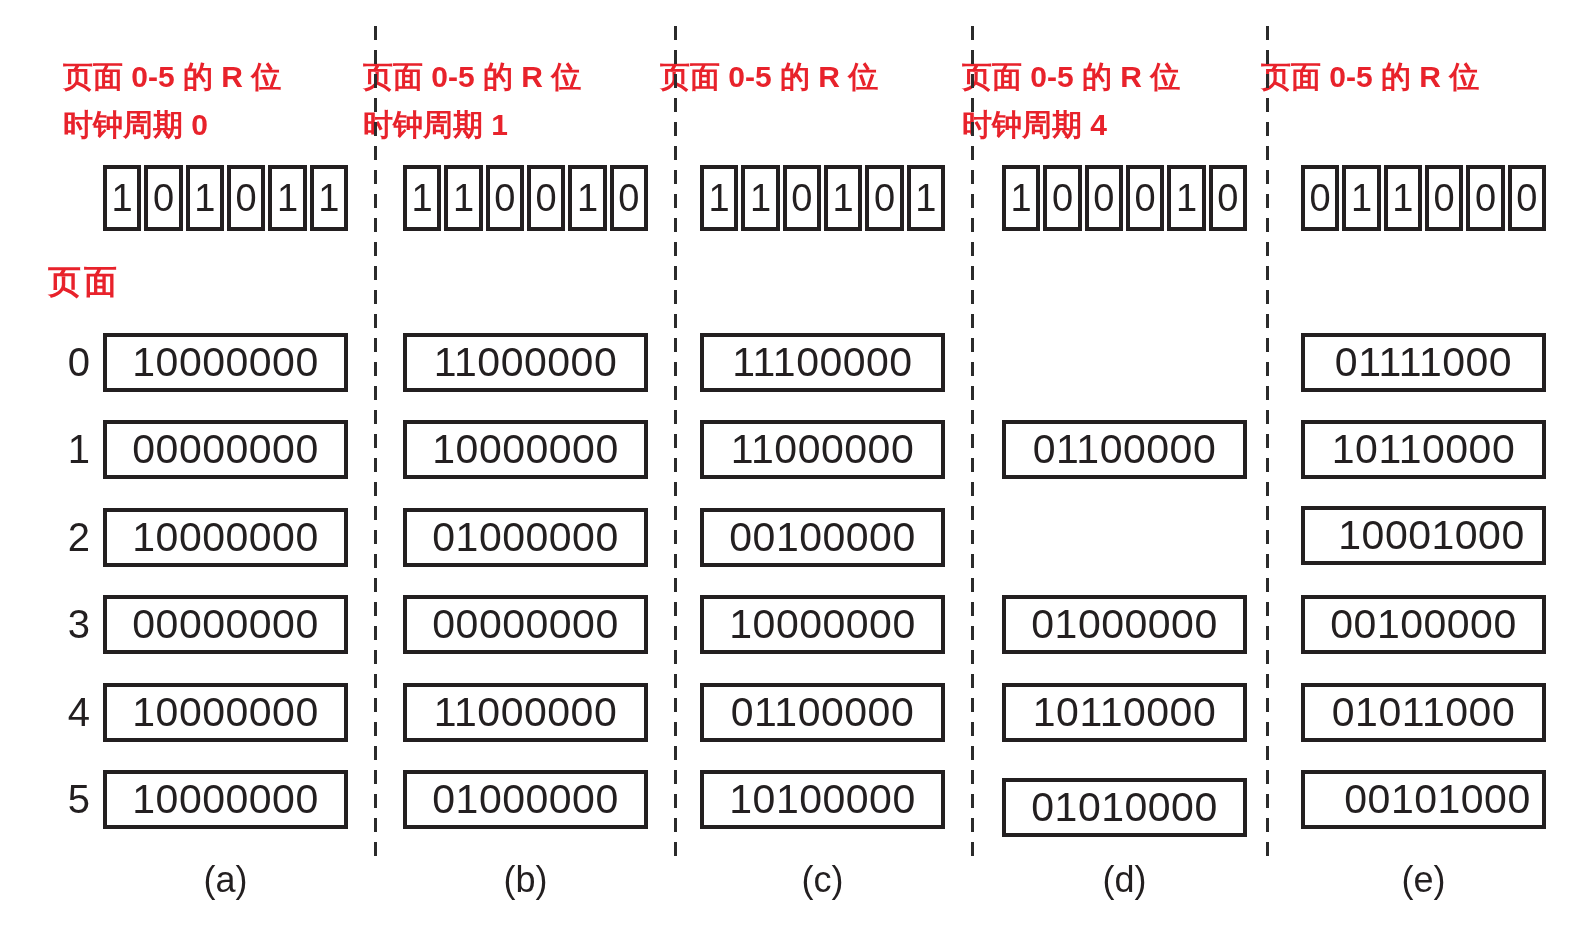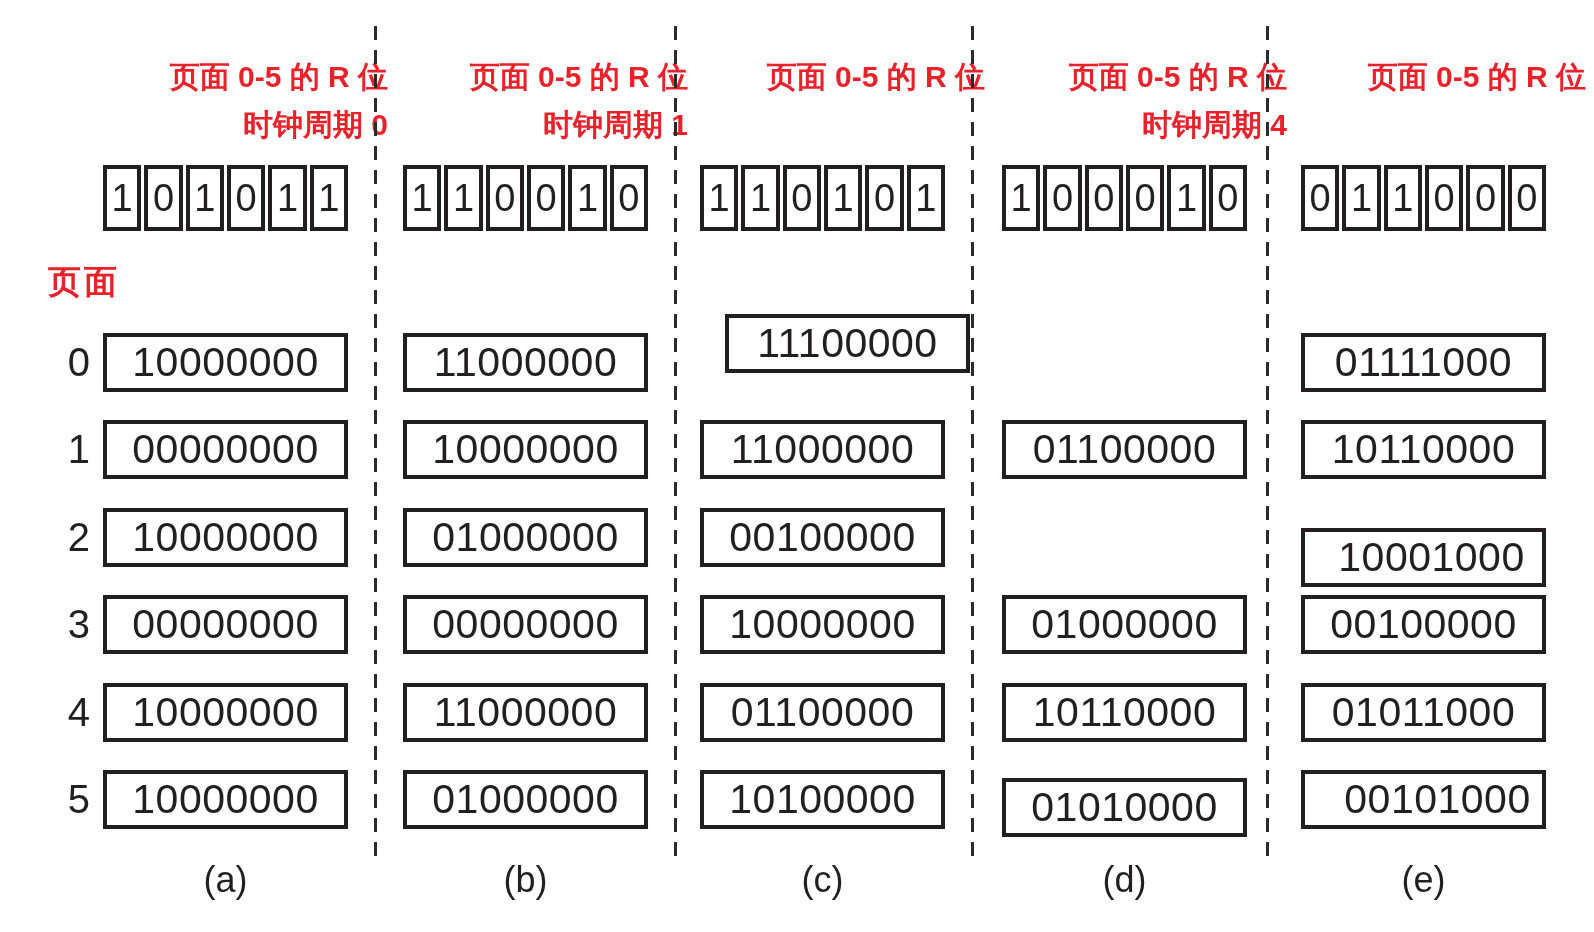--- a/index.html
+++ b/index.html
@@ -8,21 +8,21 @@
   }
   html,body{margin:0;padding:0;background:#ffffff;}
   body{
     width:1594px;height:932px;position:relative;overflow:hidden;
     font-family:"Liberation Sans", sans-serif;color:var(--ink);
   }
   .stage{position:absolute;inset:0;}
   .col{position:absolute;top:0;width:245px;height:932px;}
   .col-title{
     position:absolute;top:53px;left:-40px;right:-40px;
-    text-align:right;color:var(--red);font-weight:bold;
+    text-align:left;color:var(--red);font-weight:bold;
     font-size:30px;line-height:48px;white-space:nowrap;
   }
   .rbit-row{
     position:absolute;top:165px;left:0;right:0;height:66px;
     display:flex;gap:3px;
   }
   .rbit-cell{
     flex:1;border:4px solid var(--ink);background:#fff;
     display:flex;align-items:center;justify-content:center;
     font-size:38px;box-sizing:border-box;
@@ -112,21 +112,21 @@
           <div>页面 0-5 的 R 位</div>
         </div>
         <div class="rbit-row">
           <div class="rbit-cell">1</div>
           <div class="rbit-cell">1</div>
           <div class="rbit-cell">0</div>
           <div class="rbit-cell">1</div>
           <div class="rbit-cell">0</div>
           <div class="rbit-cell">1</div>
         </div>
-        <div class="counter-box" style="top: 314px; margin-left: 25px;">11100000</div>
+        <div class="counter-box" style="top: 333px;">11100000</div>
         <div class="counter-box" style="top: 420px;">11000000</div>
         <div class="counter-box" style="top: 508px;">00100000</div>
         <div class="counter-box" style="top: 595px;">10000000</div>
         <div class="counter-box" style="top: 683px;">01100000</div>
         <div class="counter-box" style="top: 770px;">10100000</div>
         <div class="col-caption">(c)</div>
       </div>
       <div class="col" style="left: 1002px;">
         <div class="col-title">
           <div>页面 0-5 的 R 位</div>
@@ -153,21 +153,21 @@
         <div class="rbit-row">
           <div class="rbit-cell">0</div>
           <div class="rbit-cell">1</div>
           <div class="rbit-cell">1</div>
           <div class="rbit-cell">0</div>
           <div class="rbit-cell">0</div>
           <div class="rbit-cell">0</div>
         </div>
         <div class="counter-box" style="top: 333px;">01111000</div>
         <div class="counter-box" style="top: 420px;">10110000</div>
-        <div class="counter-box" style="top: 528px; padding-left: 16px;">10001000</div>
+        <div class="counter-box" style="top: 506px; padding-left: 16px;">10001000</div>
         <div class="counter-box" style="top: 595px;">00100000</div>
         <div class="counter-box" style="top: 683px;">01011000</div>
         <div class="counter-box" style="top: 770px; padding-left: 28px;">00101000</div>
         <div class="col-caption">(e)</div>
       </div>
     </div>
   <div id="separators">
       <div class="dashed-sep" style="left: 374px;"></div>
       <div class="dashed-sep" style="left: 674px;"></div>
       <div class="dashed-sep" style="left: 971px;"></div>

